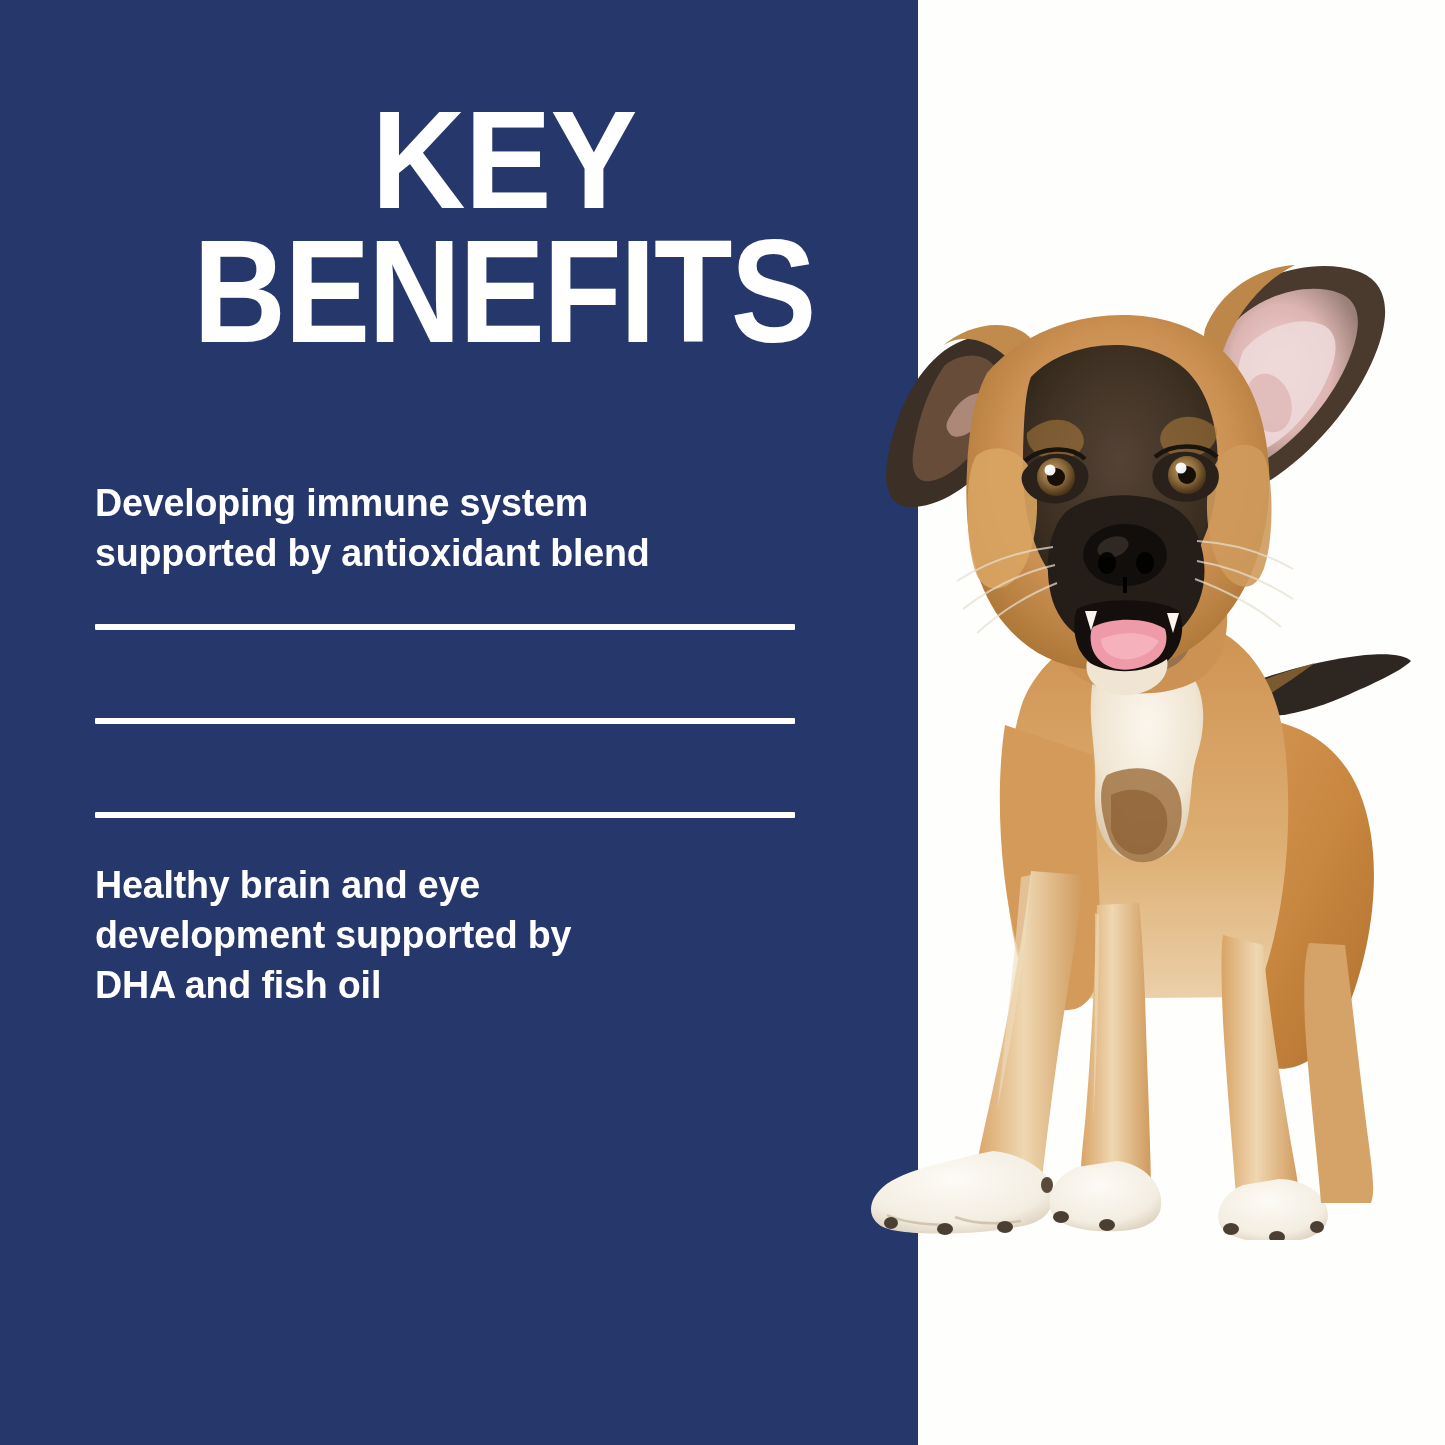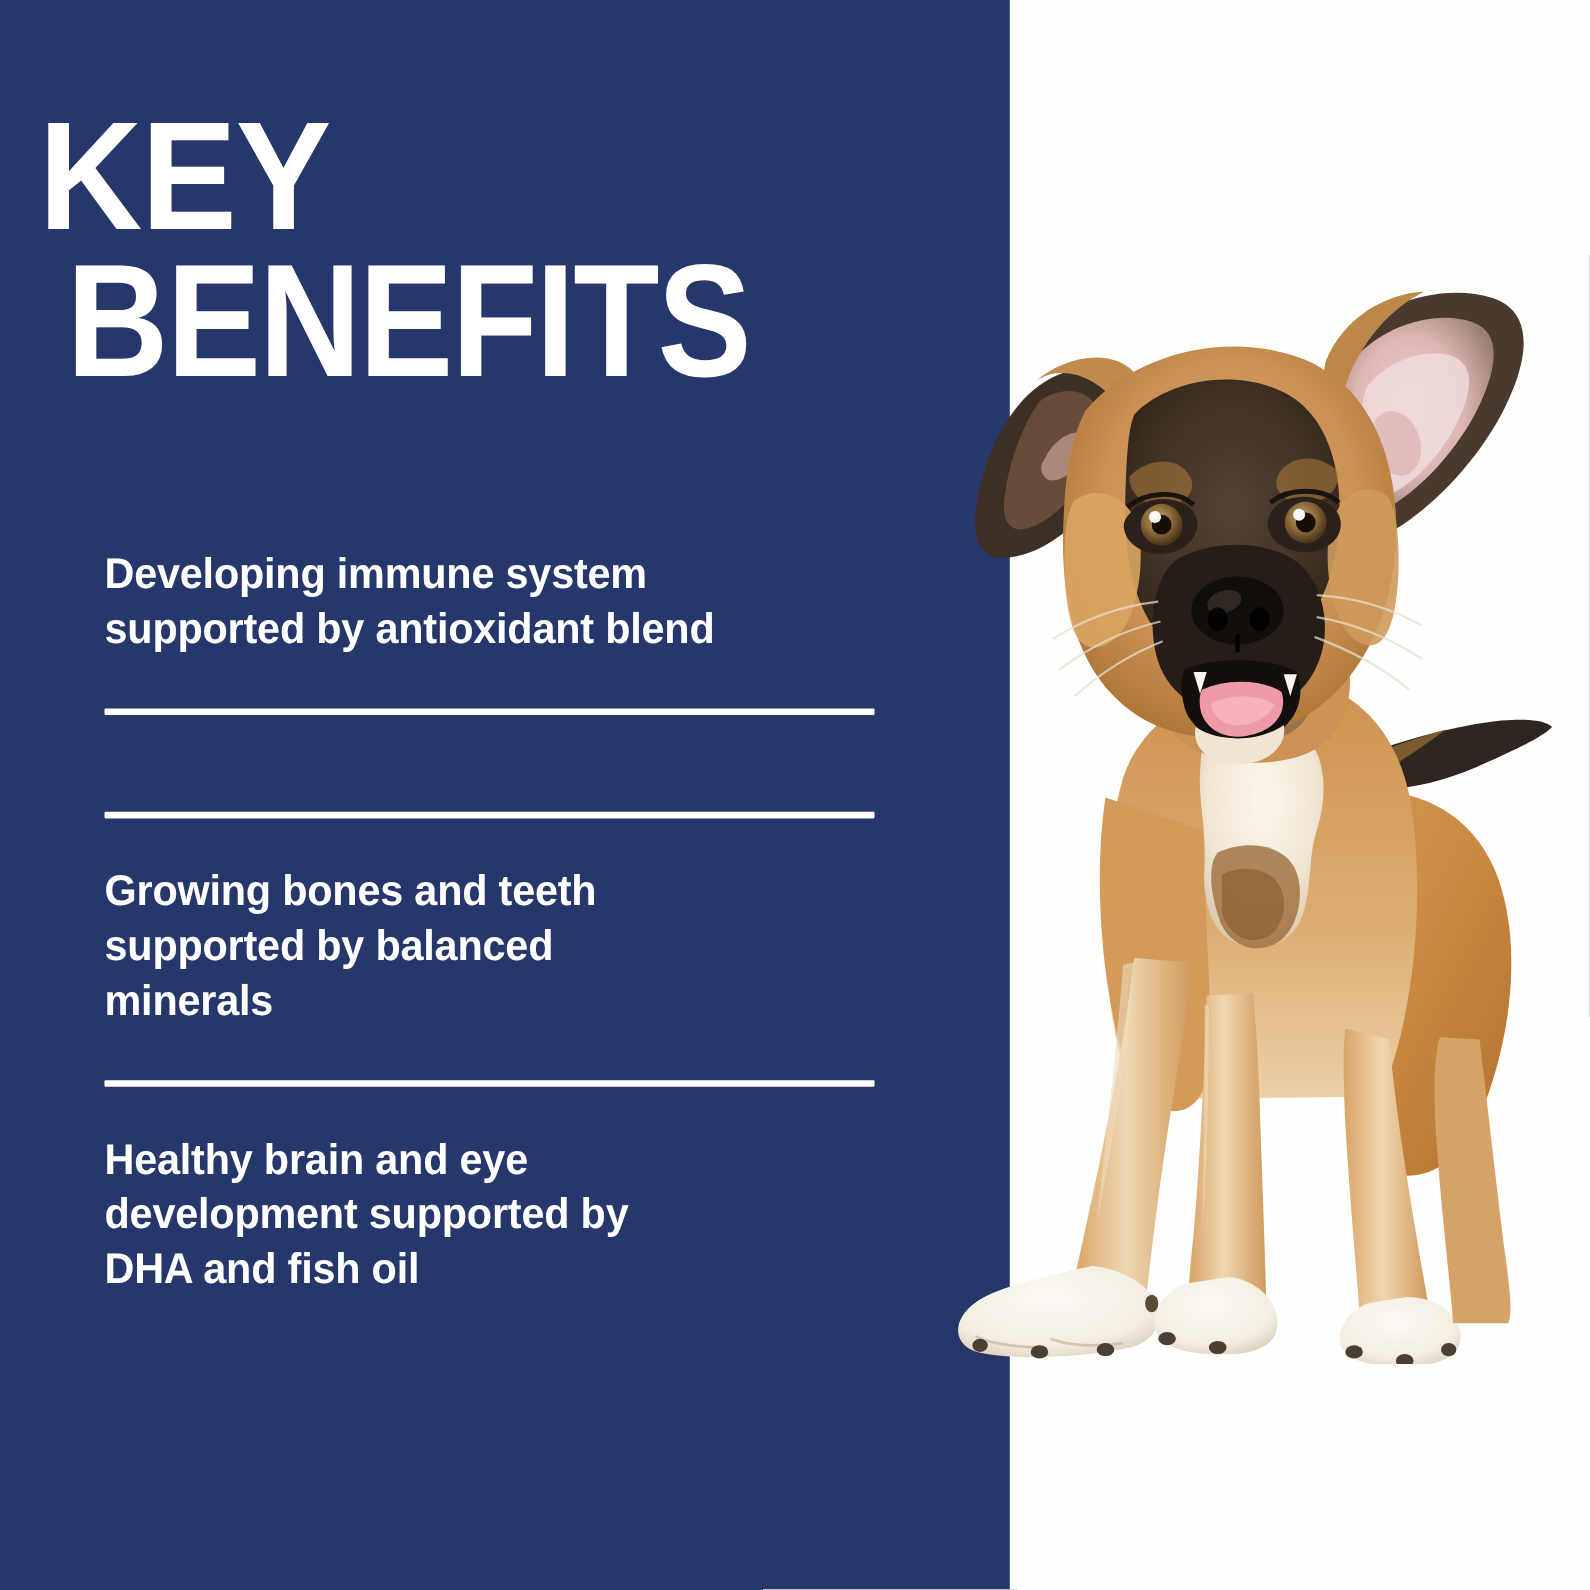--- a/index.html
+++ b/index.html
@@ -32,21 +32,21 @@
     background: #26386B;
     z-index: 2;
   }
 
   
   #title-block {
     position: absolute;
     left: 0;
     top: 96px;
     width: 1008px;
-    text-align: left;
+    text-align: center;
     z-index: 4;
     pointer-events: none;
   }
   .title-line {
     display: block;
     color: #FFFFFF;
     font-family: "Liberation Sans Narrow", "Liberation Sans", sans-serif;
     font-weight: bold;
     font-size: 140px;
     line-height: 0.92;
@@ -61,21 +61,20 @@
     letter-spacing: -2px;
   }
 
   
   #benefits {
     position: absolute;
     left: 95px;
     top: 478px;
     width: 720px;
     z-index: 4;
-    margin-top: 20px;
   }
   .benefit {
     position: relative;
   }
   .benefit-text {
     color: #FFFFFF;
     font-family: "Liberation Sans", sans-serif;
     font-weight: bold;
     font-size: 39px;
     line-height: 1.28;
@@ -126,25 +125,20 @@
 supported by antioxidant blend</p>
     </div>
     <div class="sp-a"></div>
     <div class="divider"></div>
     <div class="sp-b"></div>
 
     <div class="sp-a"></div>
     <div class="divider"></div>
     <div class="sp-b"></div>
 
-    <div class="benefit">
-      <p class="benefit-text">Growing bones and teeth
-supported by balanced
-minerals</p>
-    </div>
     <div class="sp-a"></div>
     <div class="divider"></div>
     <div class="sp-b"></div>
 
     <div class="benefit">
       <p class="benefit-text">Healthy brain and eye
 development supported by
 DHA and fish oil</p>
     </div>
 

